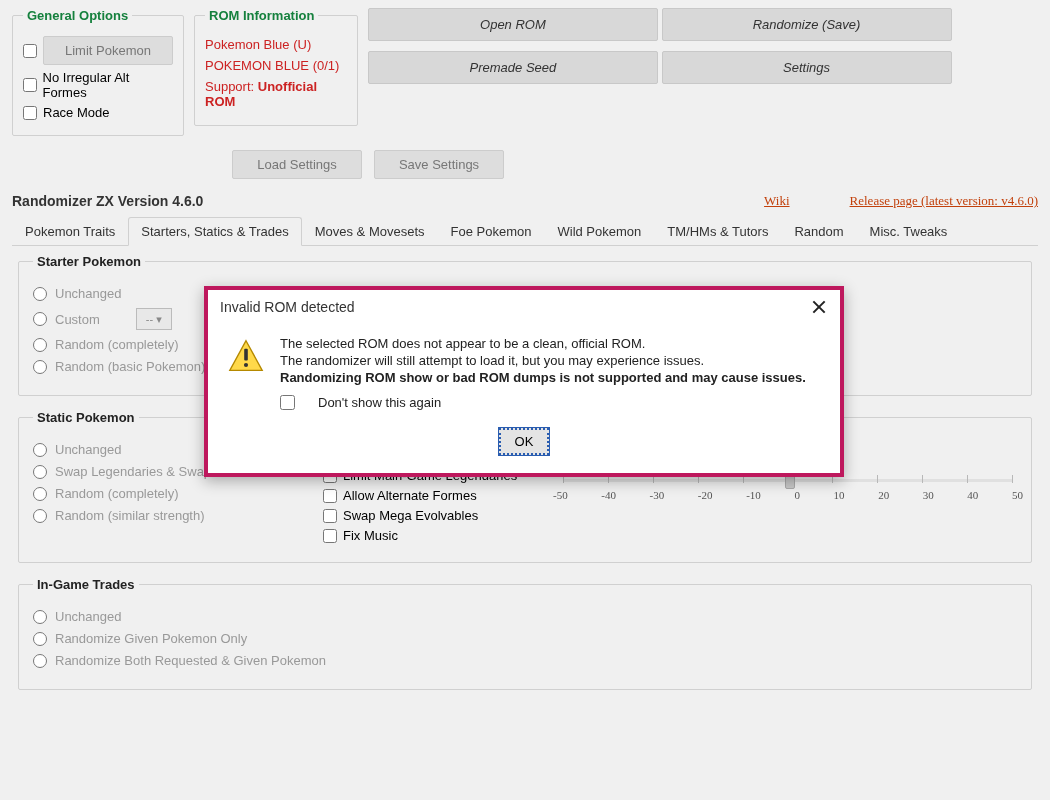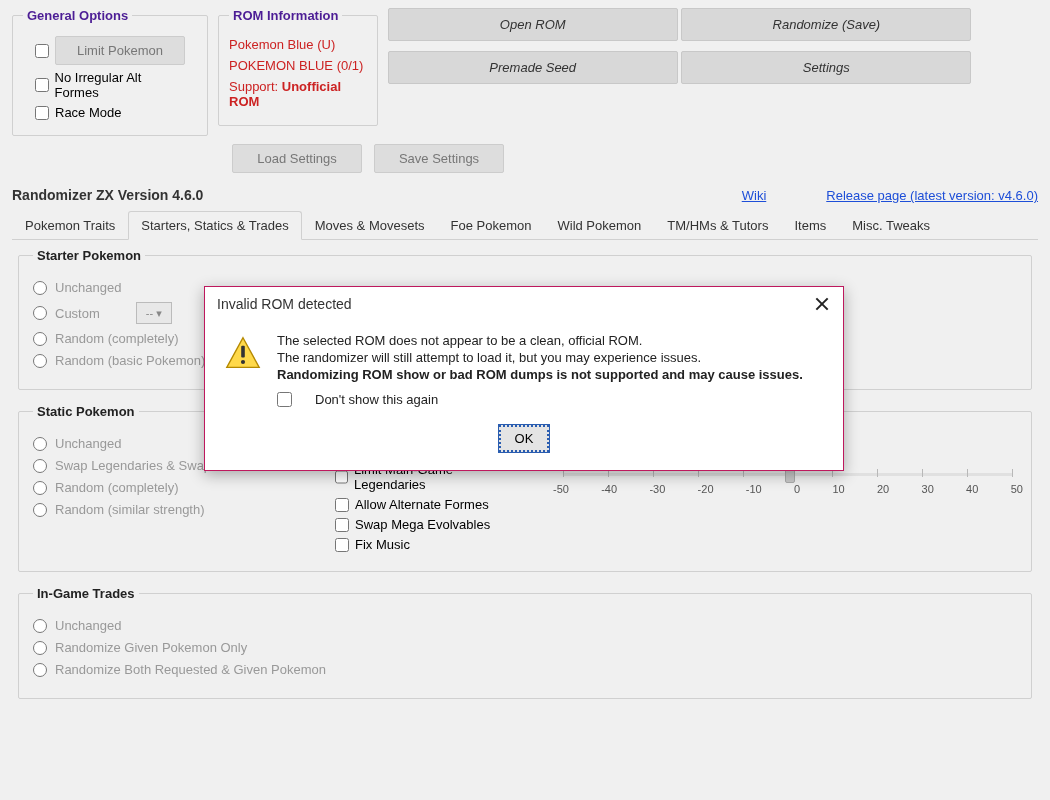--- a/index.html
+++ b/index.html
@@ -1,54 +1,54 @@
 <!DOCTYPE html>
 <html><head>
 <meta charset="utf-8">
 <style>
 * { box-sizing: border-box; margin: 0; padding: 0; }
 body { font-family: "Segoe UI", Tahoma, sans-serif; font-size: 13px; background: #f0f0f0; color: #333; width: 1050px; height: 800px; overflow: hidden; position: relative; }
 .main { padding: 8px 12px; }
 .top-row { display: flex; gap: 10px; align-items: flex-start; }
 fieldset { border: 1px solid #d0d0d0; border-radius: 2px; padding: 8px 10px 10px; background: #f0f0f0; }
-legend { font-weight: bold; font-size: 13px; padding: 0 4px; color: #4c1d95; }
+legend { font-weight: bold; font-size: 13px; padding: 0 4px; color: #15803d; }
 .general-opts { width: 200px; }
 .rom-info { width: 270px; }
 .rom-info .info-line { color: #cc2222; margin: 6px 0; font-size: 13px; }
 .rom-info .info-line strong { font-weight: bold; }
-.checkbox-row { display: flex; align-items: center; gap: 6px; margin: 5px 12px; }
+.checkbox-row { display: flex; align-items: center; gap: 6px; margin: 5px 0; }
 .checkbox-row input[type="checkbox"] { width: 14px; height: 14px; }
 .checkbox-row label { color: #000000; }
 .btn { background: #ddd; border: 1px solid #ccc; padding: 6px 14px; color: #777; font-size: 13px; cursor: pointer; border-radius: 2px; }
 .btn-big { background: #d8d8d8; border: 1px solid #c8c8c8; padding: 8px 10px; color: #333; width: 290px; margin-bottom: 10px; font-size: 13px; cursor: pointer; border-radius: 2px; text-align: center; font-style: italic; }
 .right-col { margin-left: auto; }
-.settings-btns { display: flex; gap: 12px; margin-top: 8px; margin-left: 220px; }
+.settings-btns { display: flex; gap: 12px; margin-top: 14px; margin-left: 220px; }
 .settings-btns .btn { width: 130px; text-align: center; }
 .title-row { display: flex; align-items: center; margin-top: 14px; margin-bottom: 8px; }
 .app-title { font-weight: bold; font-size: 14px; }
-.link { color: #1d4ed8; text-decoration: underline; cursor: pointer; font-size: 13px; }
+.link { color: #c2410c; text-decoration: underline; cursor: pointer; font-size: 13px; font-family: Liberation Serif, serif; }
 .tabs { display: flex; border-bottom: 1px solid #d0d0d0; }
 .tab { padding: 6px 12px; border: 1px solid transparent; border-bottom: none; color: #333; cursor: pointer; font-size: 13px; background: #f0f0f0; }
 .tab.active { background: #f0f0f0; border: 1px solid #d0d0d0; border-bottom: 1px solid #f0f0f0; margin-bottom: -1px; border-radius: 3px 3px 0 0; text-align: center; }
 .tab-content { padding: 8px 6px; }
 .section-fieldset { border: 1px solid #d0d0d0; padding: 10px 14px 14px; margin-bottom: 14px; }
 .section-fieldset legend { font-weight: bold; color: #222; }
 .radio-row { display: flex; align-items: center; gap: 8px; margin: 7px 0; color: #999; }
 .radio-row input[type="radio"] { width: 14px; height: 14px; }
 .cols { display: flex; gap: 30px; }
 .col { flex: 0 0 auto; }
 .select-mini { width: 36px; height: 22px; border: 1px solid #bbb; background: #e8e8e8; color: #888; display: inline-flex; align-items: center; justify-content: center; font-size: 11px; }
-.slider-holder { padding-top: 30px; padding-left: 10px; }
+.slider-holder { padding-top: 30px; padding-left: 10px; font-family: Liberation Serif, serif; }
 .slider-track { position: relative; width: 450px; height: 36px; }
 .slider-line { position: absolute; top: 14px; left: 0; right: 0; height: 3px; background: #e0e0e0; border-radius: 2px; }
 .slider-thumb { position: absolute; top: 6px; left: 222px; width: 10px; height: 18px; background: #c8c8c8; border: 1px solid #aaa; border-radius: 2px; }
 .slider-ticks { position: absolute; top: 10px; left: 0; right: 0; display: flex; justify-content: space-between; }
 .slider-ticks span { width: 1px; height: 8px; background: #b8b8b8; }
 .slider-labels { position: absolute; top: 24px; left: -10px; right: -10px; display: flex; justify-content: space-between; font-size: 11px; color: #555; }
-.dialog-overlay { position: absolute; top: 286px; left: 204px; width: 640px; background: #fff; border: 1px solid #be185d; box-shadow: 0 4px 14px rgba(0,0,0,0.3); }
+.dialog-overlay { position: absolute; top: 286px; left: 204px; width: 640px; background: #fff; border: 4px solid #be185d; box-shadow: 0 4px 14px rgba(0,0,0,0.3); }
 .dialog-title { display: flex; align-items: center; justify-content: space-between; padding: 8px 12px; font-size: 14px; color: #333; }
 .dialog-close { width: 18px; height: 18px; cursor: pointer; position: relative; }
 .dialog-close::before, .dialog-close::after { content: ""; position: absolute; left: 8px; top: 1px; width: 2px; height: 16px; background: #222; }
 .dialog-close::before { transform: rotate(45deg); }
 .dialog-close::after { transform: rotate(-45deg); }
 .dialog-body { padding: 10px 20px 18px; display: flex; gap: 16px; align-items: flex-start; }
 .warn-icon { width: 36px; height: 36px; flex: 0 0 36px; margin-top: 4px; }
 .dialog-text { font-size: 13px; color: #222; }
 .dialog-text p { margin: 2px 0; }
 .dialog-text .bold { font-weight: bold; }
@@ -109,21 +109,21 @@
     </div>
   </div>
 
   <div class="tabs">
     <div class="tab">Pokemon Traits</div>
     <div class="tab active">Starters, Statics &amp; Trades</div>
     <div class="tab">Moves &amp; Movesets</div>
     <div class="tab">Foe Pokemon</div>
     <div class="tab">Wild Pokemon</div>
     <div class="tab">TM/HMs &amp; Tutors</div>
-    <div class="tab">Items</div>
+    <div class="tab">Random</div>
     <div class="tab">Misc. Tweaks</div>
   </div>
 
   <div class="tab-content">
 
     <fieldset class="section-fieldset">
       <legend>Starter Pokemon</legend>
       <div class="radio-row">
           <input type="radio" name="starter" style="">
           <span>Unchanged</span>

